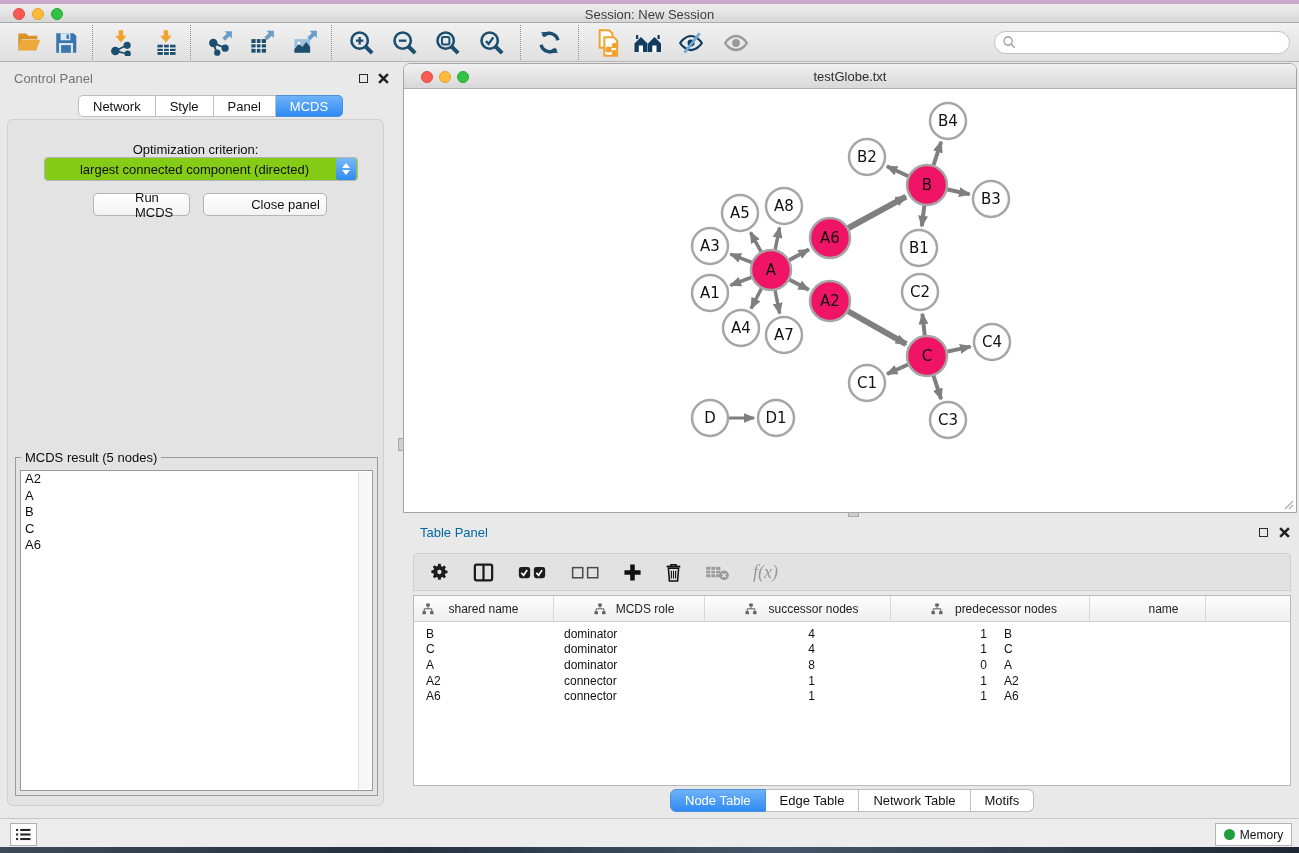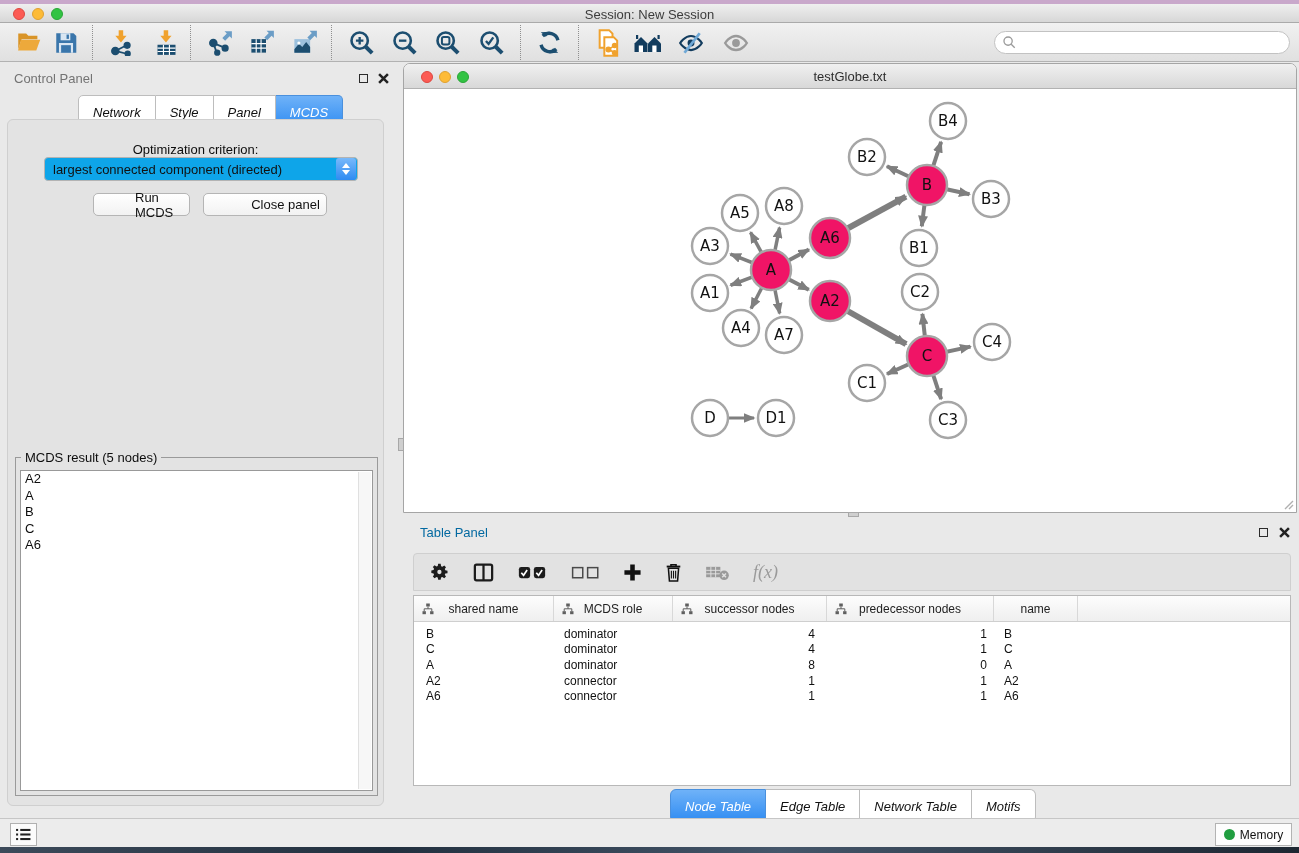--- a/index.html
+++ b/index.html
@@ -29,29 +29,29 @@
   .searchbox { position:absolute; left:994px; top:8px; width:296px; height:23px; background:#fff;
     border:1px solid #c2c2c2; border-radius:12px; display:flex; align-items:center; padding-left:7px; }
   .searchbox input { border:none; outline:none; flex:1; font-size:12px; height:18px; background:transparent; font-family:"Liberation Sans",sans-serif;}
 
   
   .cp-title { position:absolute; left:14px; top:71px; font-size:13px; color:#737373; }
   .panel-btn { position:absolute; width:13px; height:13px; display:flex; align-items:center; justify-content:center; }
   .float-sq { width:9px; height:9px; border:1.6px solid #2b2b2b; background:transparent; }
   .cp-tabs { position:absolute; left:78px; top:95px; height:22px; display:flex; }
   .tab { height:22px; display:flex; align-items:center; justify-content:center; font-size:13px; color:#111;
-    background:#fff; border:1px solid #bdbdbd; border-left:none; padding:16px 14px;font-style:italic; }
+    background:#fff; border:1px solid #bdbdbd; border-left:none; padding:4px 14px; }
   .tab:first-child { border-left:1px solid #bdbdbd; border-radius:5px 0 0 5px; }
   .tab:last-child { border-radius:0 5px 5px 0; }
   .tab.selected { background:linear-gradient(#6fb2f8,#2e8bf2); color:#fff; border-color:#4a90dd; }
   .cp-body { position:absolute; left:7px; top:119px; width:377px; height:687px; background:#e3e3e3;
     border:1px solid #cfcfcf; border-radius:6px; }
   .opt-label { position:absolute; left:0; top:22px; width:100%; text-align:center; font-size:13px; color:#0d0d0d; }
-  .combo { position:absolute; left:36px; top:37px; width:314px; height:24px; background:#0ea5e9;
-    border:1px solid #b3b3b3; border-radius:4px; display:flex; align-items:center; }
+  .combo { position:absolute; left:36px; top:37px; width:314px; height:24px; background:#84cc16;
+    border:1px solid #b3b3b3; border-radius:4px; display:flex; align-items:center;text-align:center; }
   .combo-text { flex:1; font-size:13px; color:#111; padding-left:8px; white-space:nowrap; overflow:hidden; }
   .combo-btn { width:20px; height:22px; margin-right:1px; border-radius:3px;
     background:linear-gradient(#79b9fa,#2e8bf2); display:flex; flex-direction:column; align-items:center; justify-content:center; gap:2px; }
   .chev-up { width:0; height:0; border-left:4px solid transparent; border-right:4px solid transparent; border-bottom:5px solid #fff; }
   .chev-dn { width:0; height:0; border-left:4px solid transparent; border-right:4px solid transparent; border-top:5px solid #fff; }
   .btn { position:absolute; height:23px; background:linear-gradient(#ffffff,#f2f2f2); border:1px solid #b5b5b5;
     border-radius:5px; font-size:13px; color:#111; display:flex; align-items:center; justify-content:center;padding-left:41px; }
   .fieldset { position:absolute; left:7px; top:337px; width:363px; height:339px; border:1px solid #9a9a9a; }
   .legend { position:absolute; left:5px; top:-8px; background:#e3e3e3; padding:0 4px; font-size:13px; color:#0d0d0d; }
   .result-list { position:absolute; left:4px; top:12px; right:4px; bottom:4px; background:#fff; border:1px solid #999; overflow:hidden; }
@@ -75,21 +75,21 @@
   .resize-grip { position:absolute; right:2px; bottom:2px; }
 
   
   .tp-title { position:absolute; left:420px; top:525px; font-size:13px; color:#0369a1; }
   .tp-toolbar { position:absolute; left:413px; top:553px; width:878px; height:38px; background:#e2e2e2;
     border:1px solid #cfcfcf; border-radius:4px 4px 0 0; display:flex; align-items:center; gap:23px; padding-left:16px; }
   .tpico { display:flex; align-items:center; justify-content:center; }
   .fx { font-family:"Liberation Serif", serif; font-style:italic; font-size:18px; color:#9a9a9a; }
   .ntable { position:absolute; left:413px; top:595px; width:878px; height:191px; background:#fff; border:1px solid #b8b8b8; overflow:hidden; }
   .thead { display:grid; grid-template-columns:140px 119px 154px 167px 84px 1fr; height:26px;
-    background:linear-gradient(#fdfdfd,#efefef); border-bottom:1px solid #cfcfcf; }
+    background:linear-gradient(#fdfdfd,#efefef); border-bottom:1px solid #cfcfcf;gap:32px; }
   .th { position:relative; display:flex; align-items:center; justify-content:center; font-size:12px; color:#222;
     border-right:1px solid #d8d8d8; }
   .th:last-child { border-right:none; }
   .th .treeico { position:absolute; left:8px; top:7px; }
   .trow { display:grid; grid-template-columns:140px 119px 154px 167px 84px 1fr; height:15.6px; align-items:center; }
   .tcell { font-size:12px; color:#111; white-space:nowrap; }
   .tcell.c0 { padding-left:12px; }
   .tcell.c1 { padding-left:10px; }
   .tcell.c2 { text-align:right; padding-right:12px; }
   .tcell.c3 { text-align:right; padding-right:7px; }

